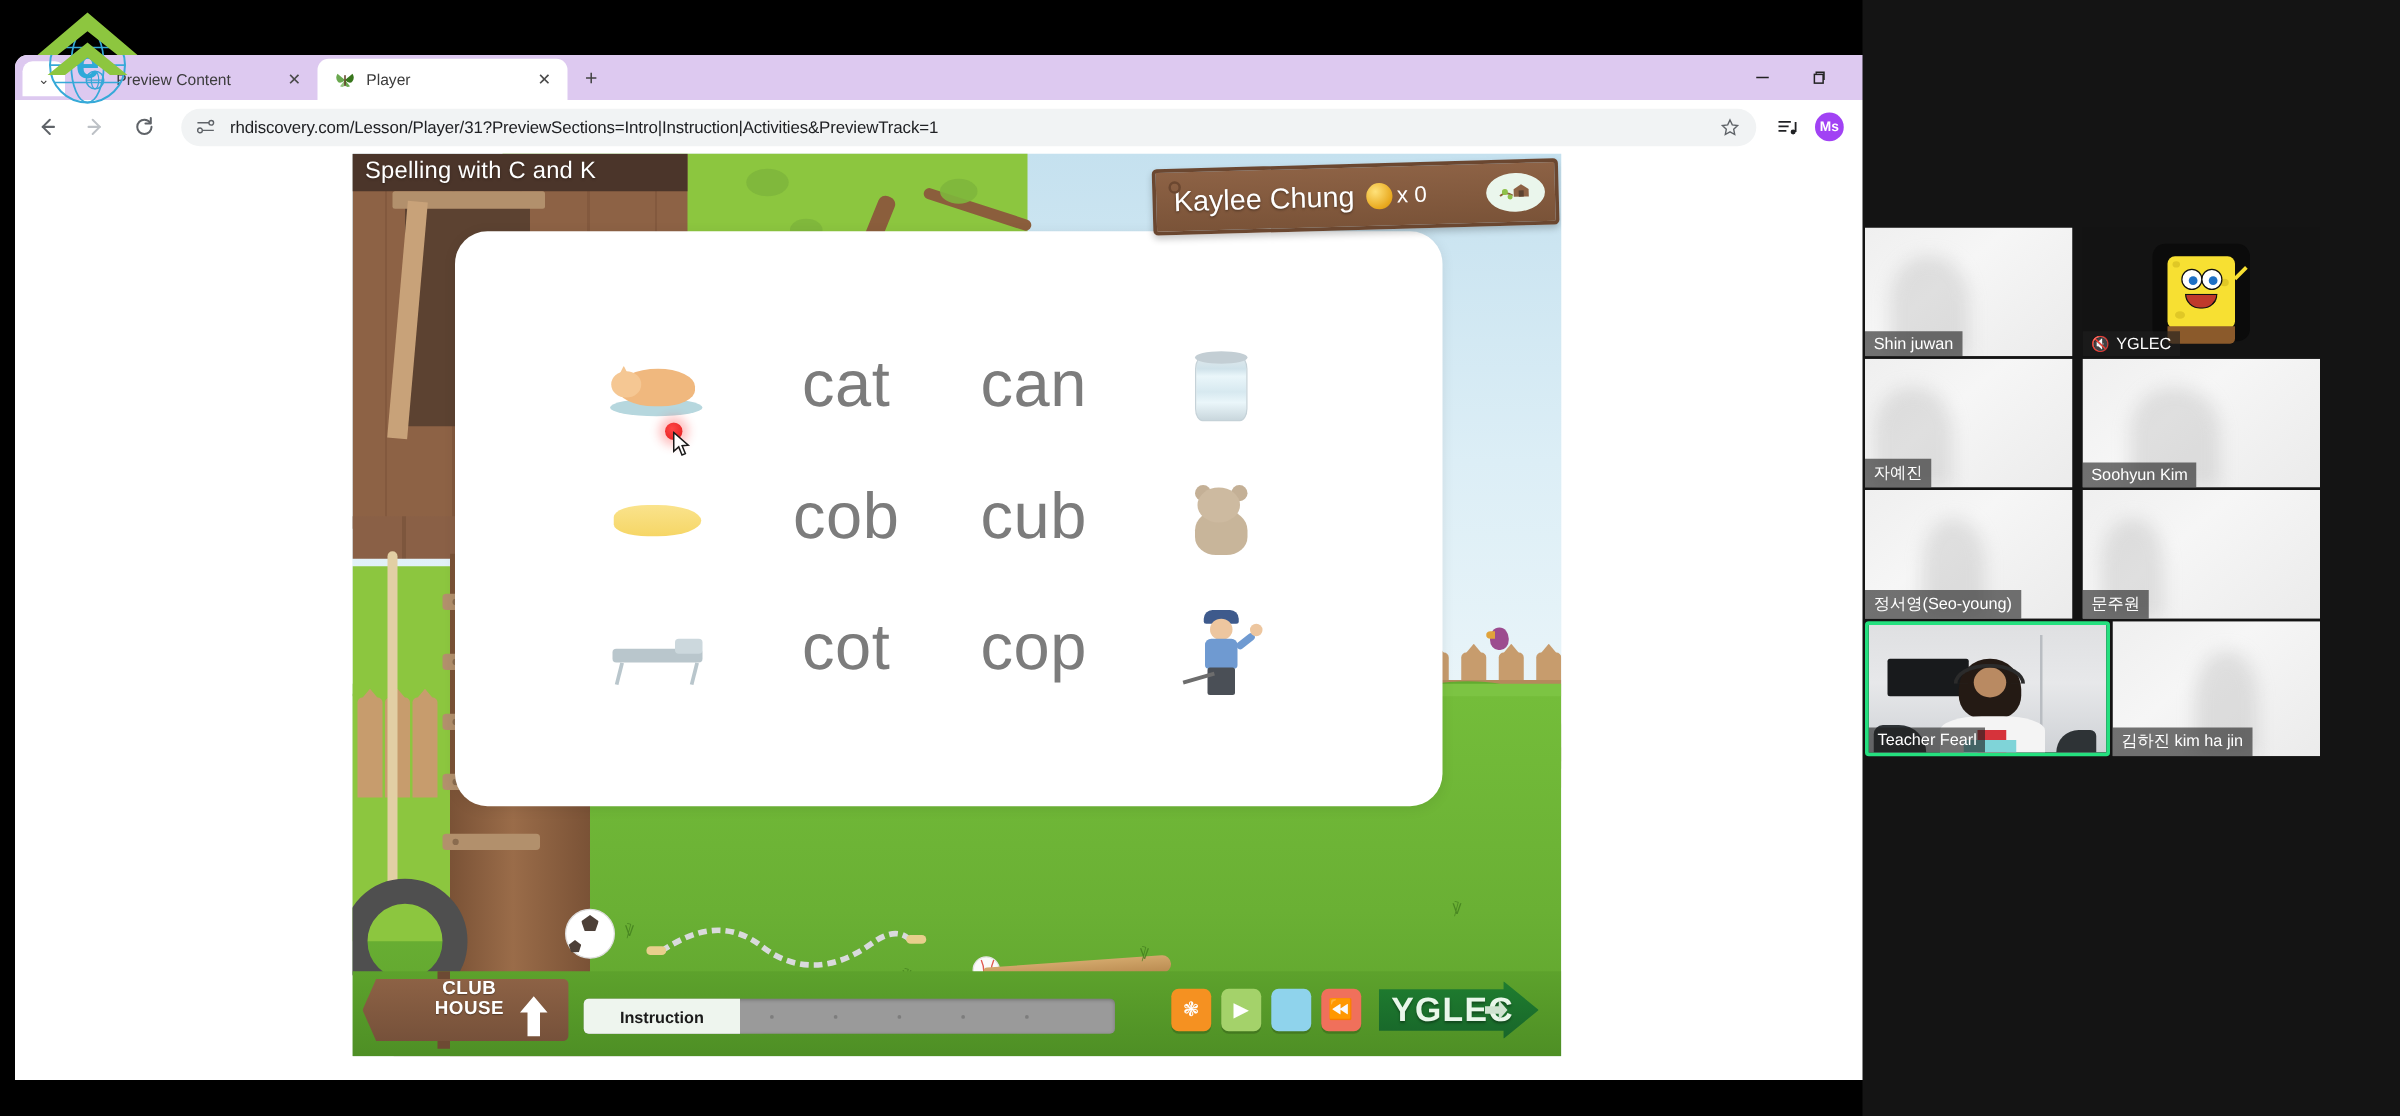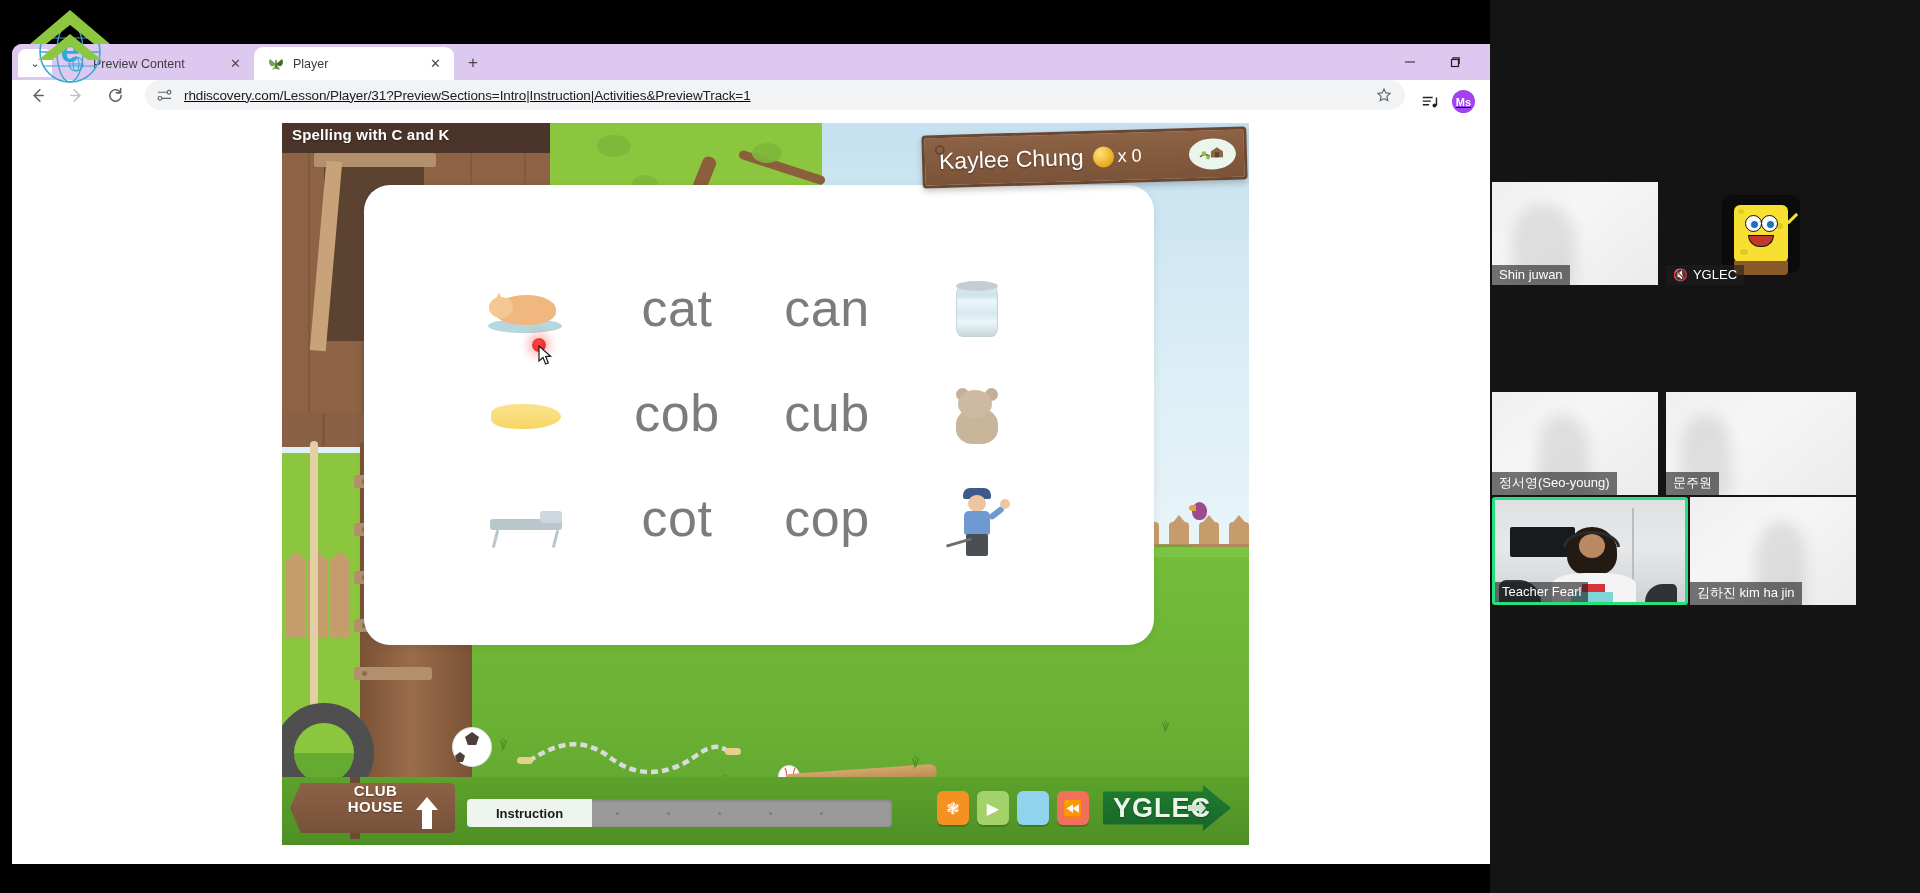--- a/index.html
+++ b/index.html
@@ -65,21 +65,21 @@
   .win-btn {
     width: 45px; height: 36px;
     display: flex; align-items: center; justify-content: center;
     color: #222;
   }
   .win-btn svg { display: block; }
 
   
   .toolbar {
     height: 43px; background: #fff;
-    display: flex; padding: 0 10px; text-decoration: underline;
+    display: flex; align-items: center; padding: 0 10px;
   }
   .nav-btn {
     width: 30px; height: 30px; margin-right: 9px;
     display: flex; align-items: center; justify-content: center;
     color: #5f6368; border-radius: 50%;
   }
   .nav-btn.disabled { color: #bdc1c6; }
   .omnibox {
     flex: 1 1 auto; height: 30px;
     background: #f1f3f4; border-radius: 16px;
@@ -198,21 +198,21 @@
   .bat { position:absolute; left:505px; bottom:62px; width:150px; height:14px;
              background: linear-gradient(#d2a76b,#b98a50);
              border-radius: 3px 7px 7px 3px; transform: rotate(-4deg); }
   .baseball { position:absolute; left:496px; bottom:58px; width:22px; height:22px;
              border-radius:50%; background:#fafafa; border:1px solid #e3e3e3; }
   .grasstuft { position:absolute; color:#3f7a1c; font-size:12px; opacity:.75; }
 
   
   .lesson-title {
     position: absolute; left: 10px; top: 3px;
-    color: #fff; font-size: 15px; font-weight: bold;
+    color: #fff; font-size: 19px; font-weight: normal;
     letter-spacing: .2px; z-index: 30;
     text-shadow: 0 1px 2px rgba(0,0,0,.35);
   }
 
   
   .plank {
     position: absolute; right: 2px; top: 8px;
     width: 325px; height: 53px;
     background: linear-gradient(#8d6245, #7a5338);
     border: 3px solid #6b4730;
@@ -800,21 +800,35 @@
           <span class="sb-arm"></span>
           <span class="sb-pants"></span>
         </div>
       </div>
       <div class="vname">
         <span class="mute-icon">🔇</span>
         <span>YGLEC</span>
       </div>
     </div>
 
-
+    <div class="vtile" style="left:2px;top:287px;width:166px;height:103px;">
+      <div class="vtile-bg"></div>
+      <div class="vtile-shadow" style="left:4%;"></div>
+      <div class="vname">
+        <span>자예진</span>
+      </div>
+    </div>
+
+    <div class="vtile" style="left:176px;top:287px;width:190px;height:103px;">
+      <div class="vtile-bg"></div>
+      <div class="vtile-shadow" style="left:20%;"></div>
+      <div class="vname">
+        <span>Soohyun Kim</span>
+      </div>
+    </div>
 
     <div class="vtile" style="left:176px;top:392px;width:190px;height:103px;">
       <div class="vtile-bg"></div>
       <div class="vtile-shadow" style="left:8%;width:26%;"></div>
       <div class="vname">
         <span>문주원</span>
       </div>
     </div>
 
     <div class="vtile" style="left:2px;top:392px;width:166px;height:103px;">

